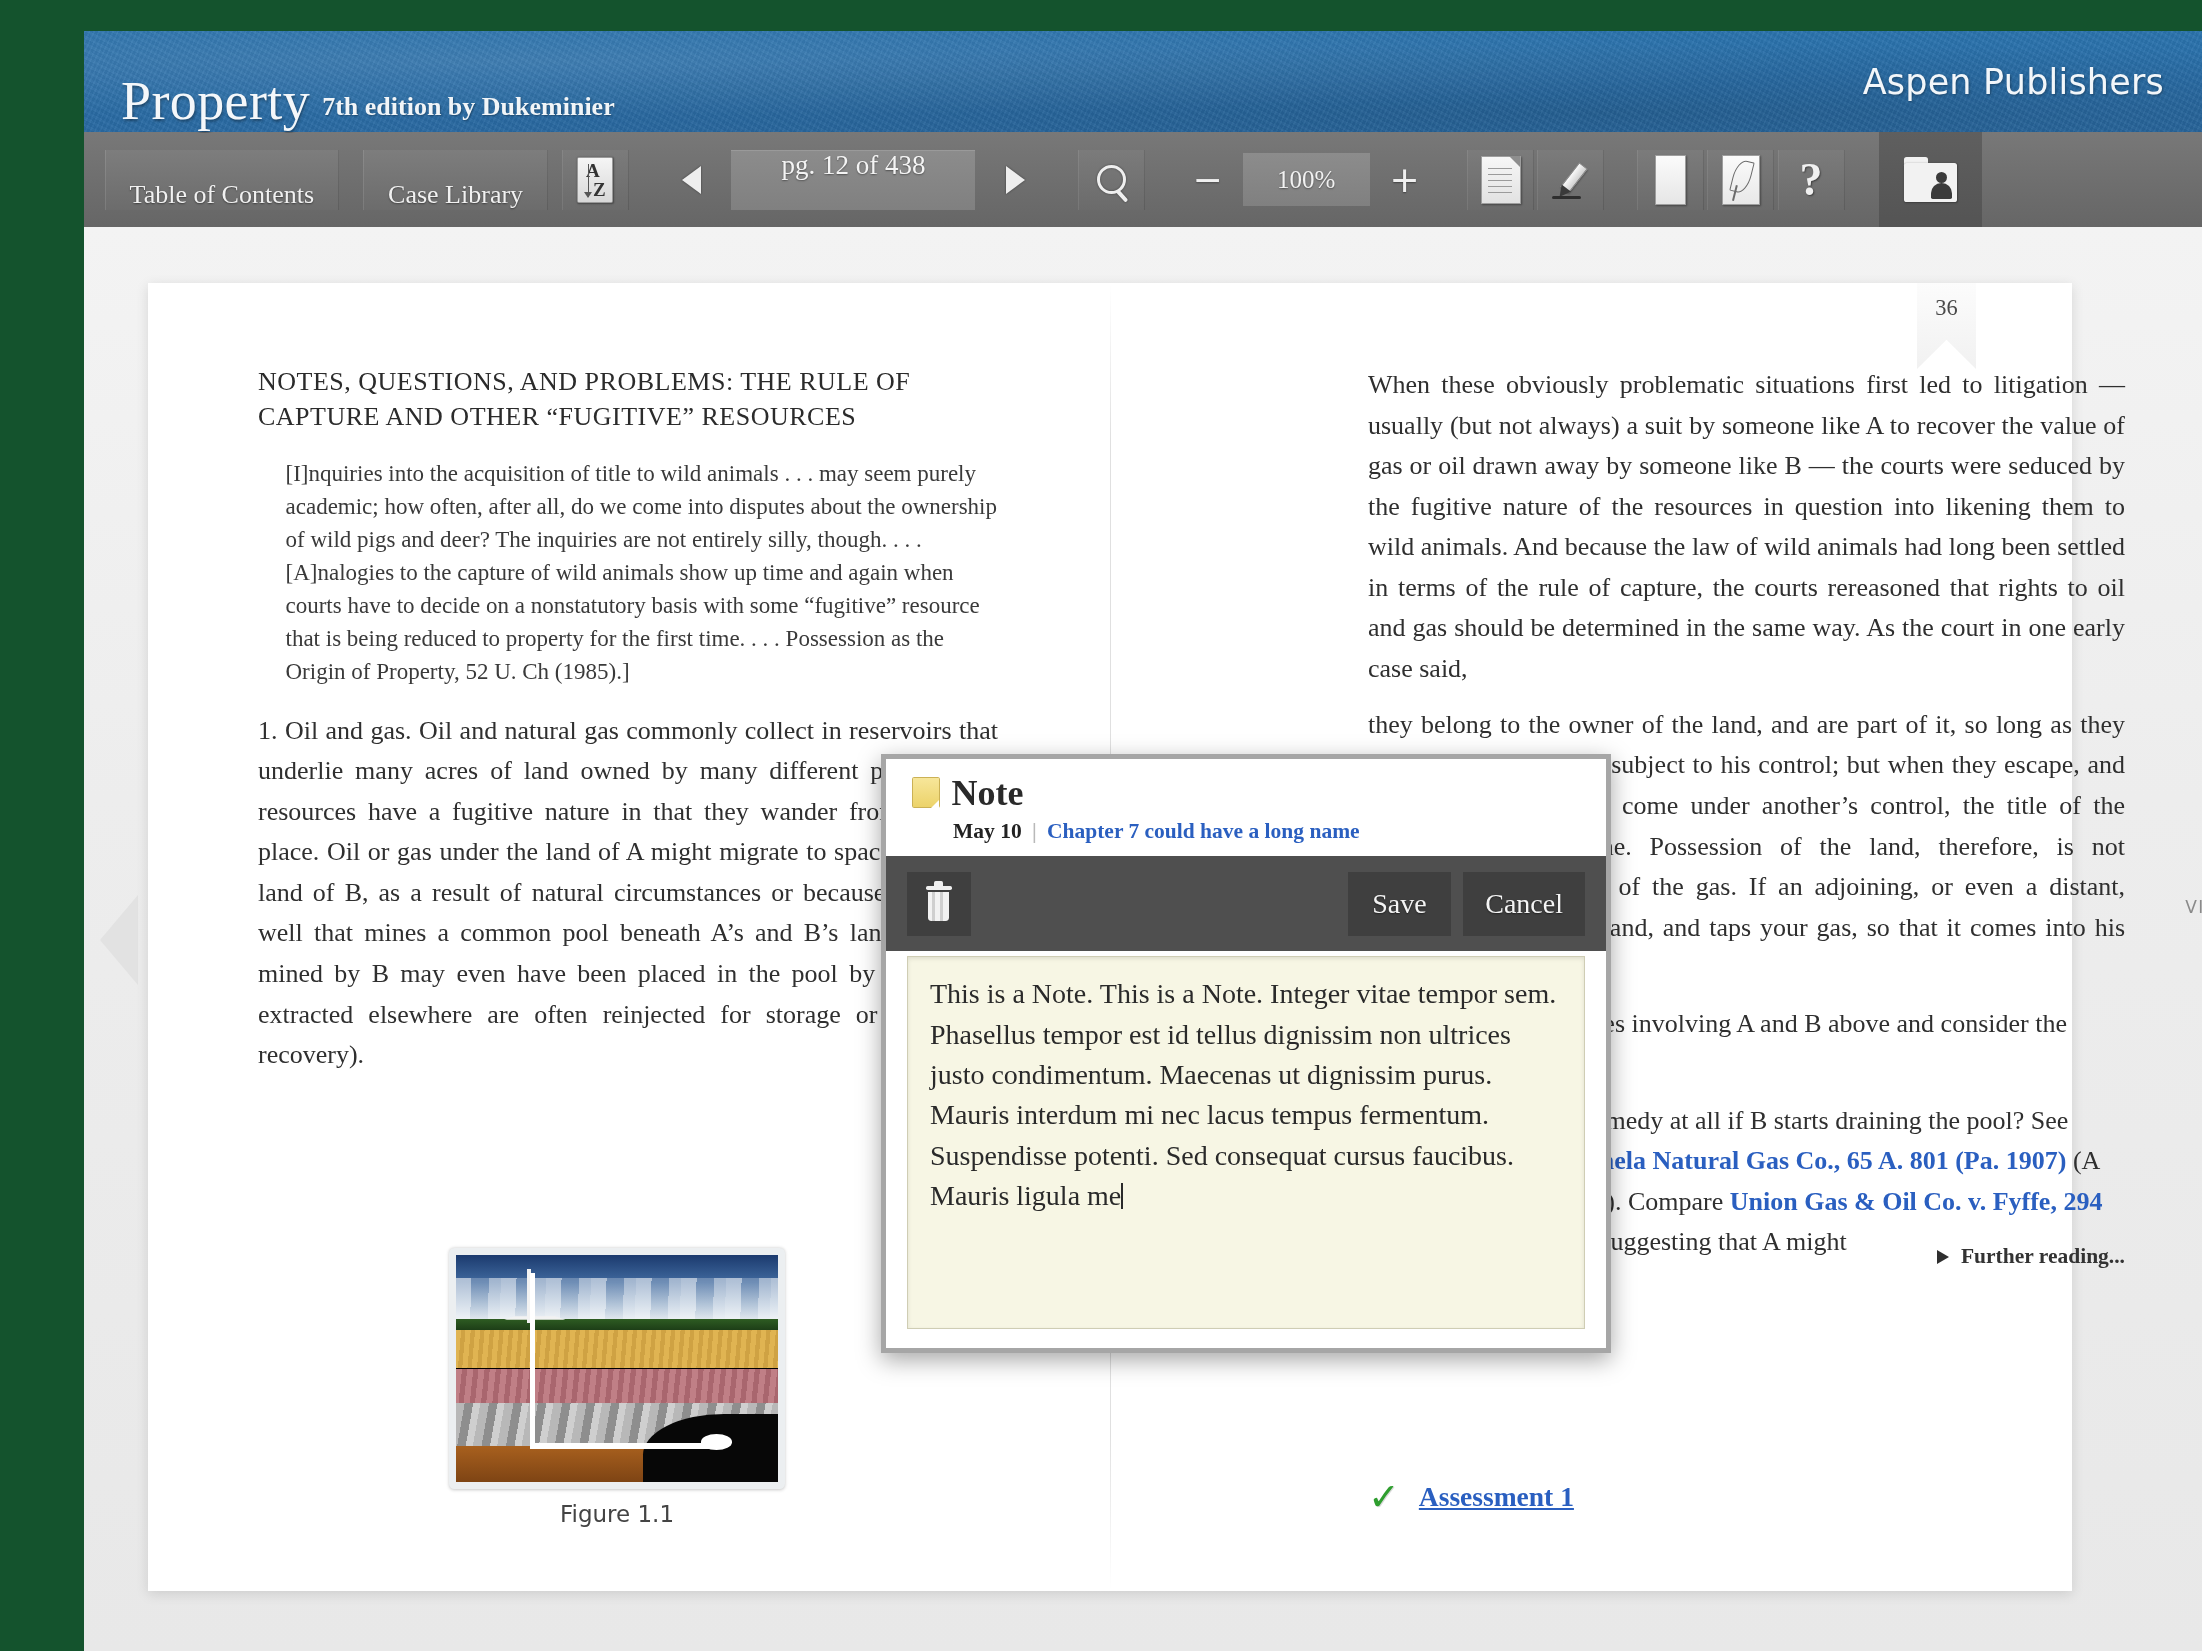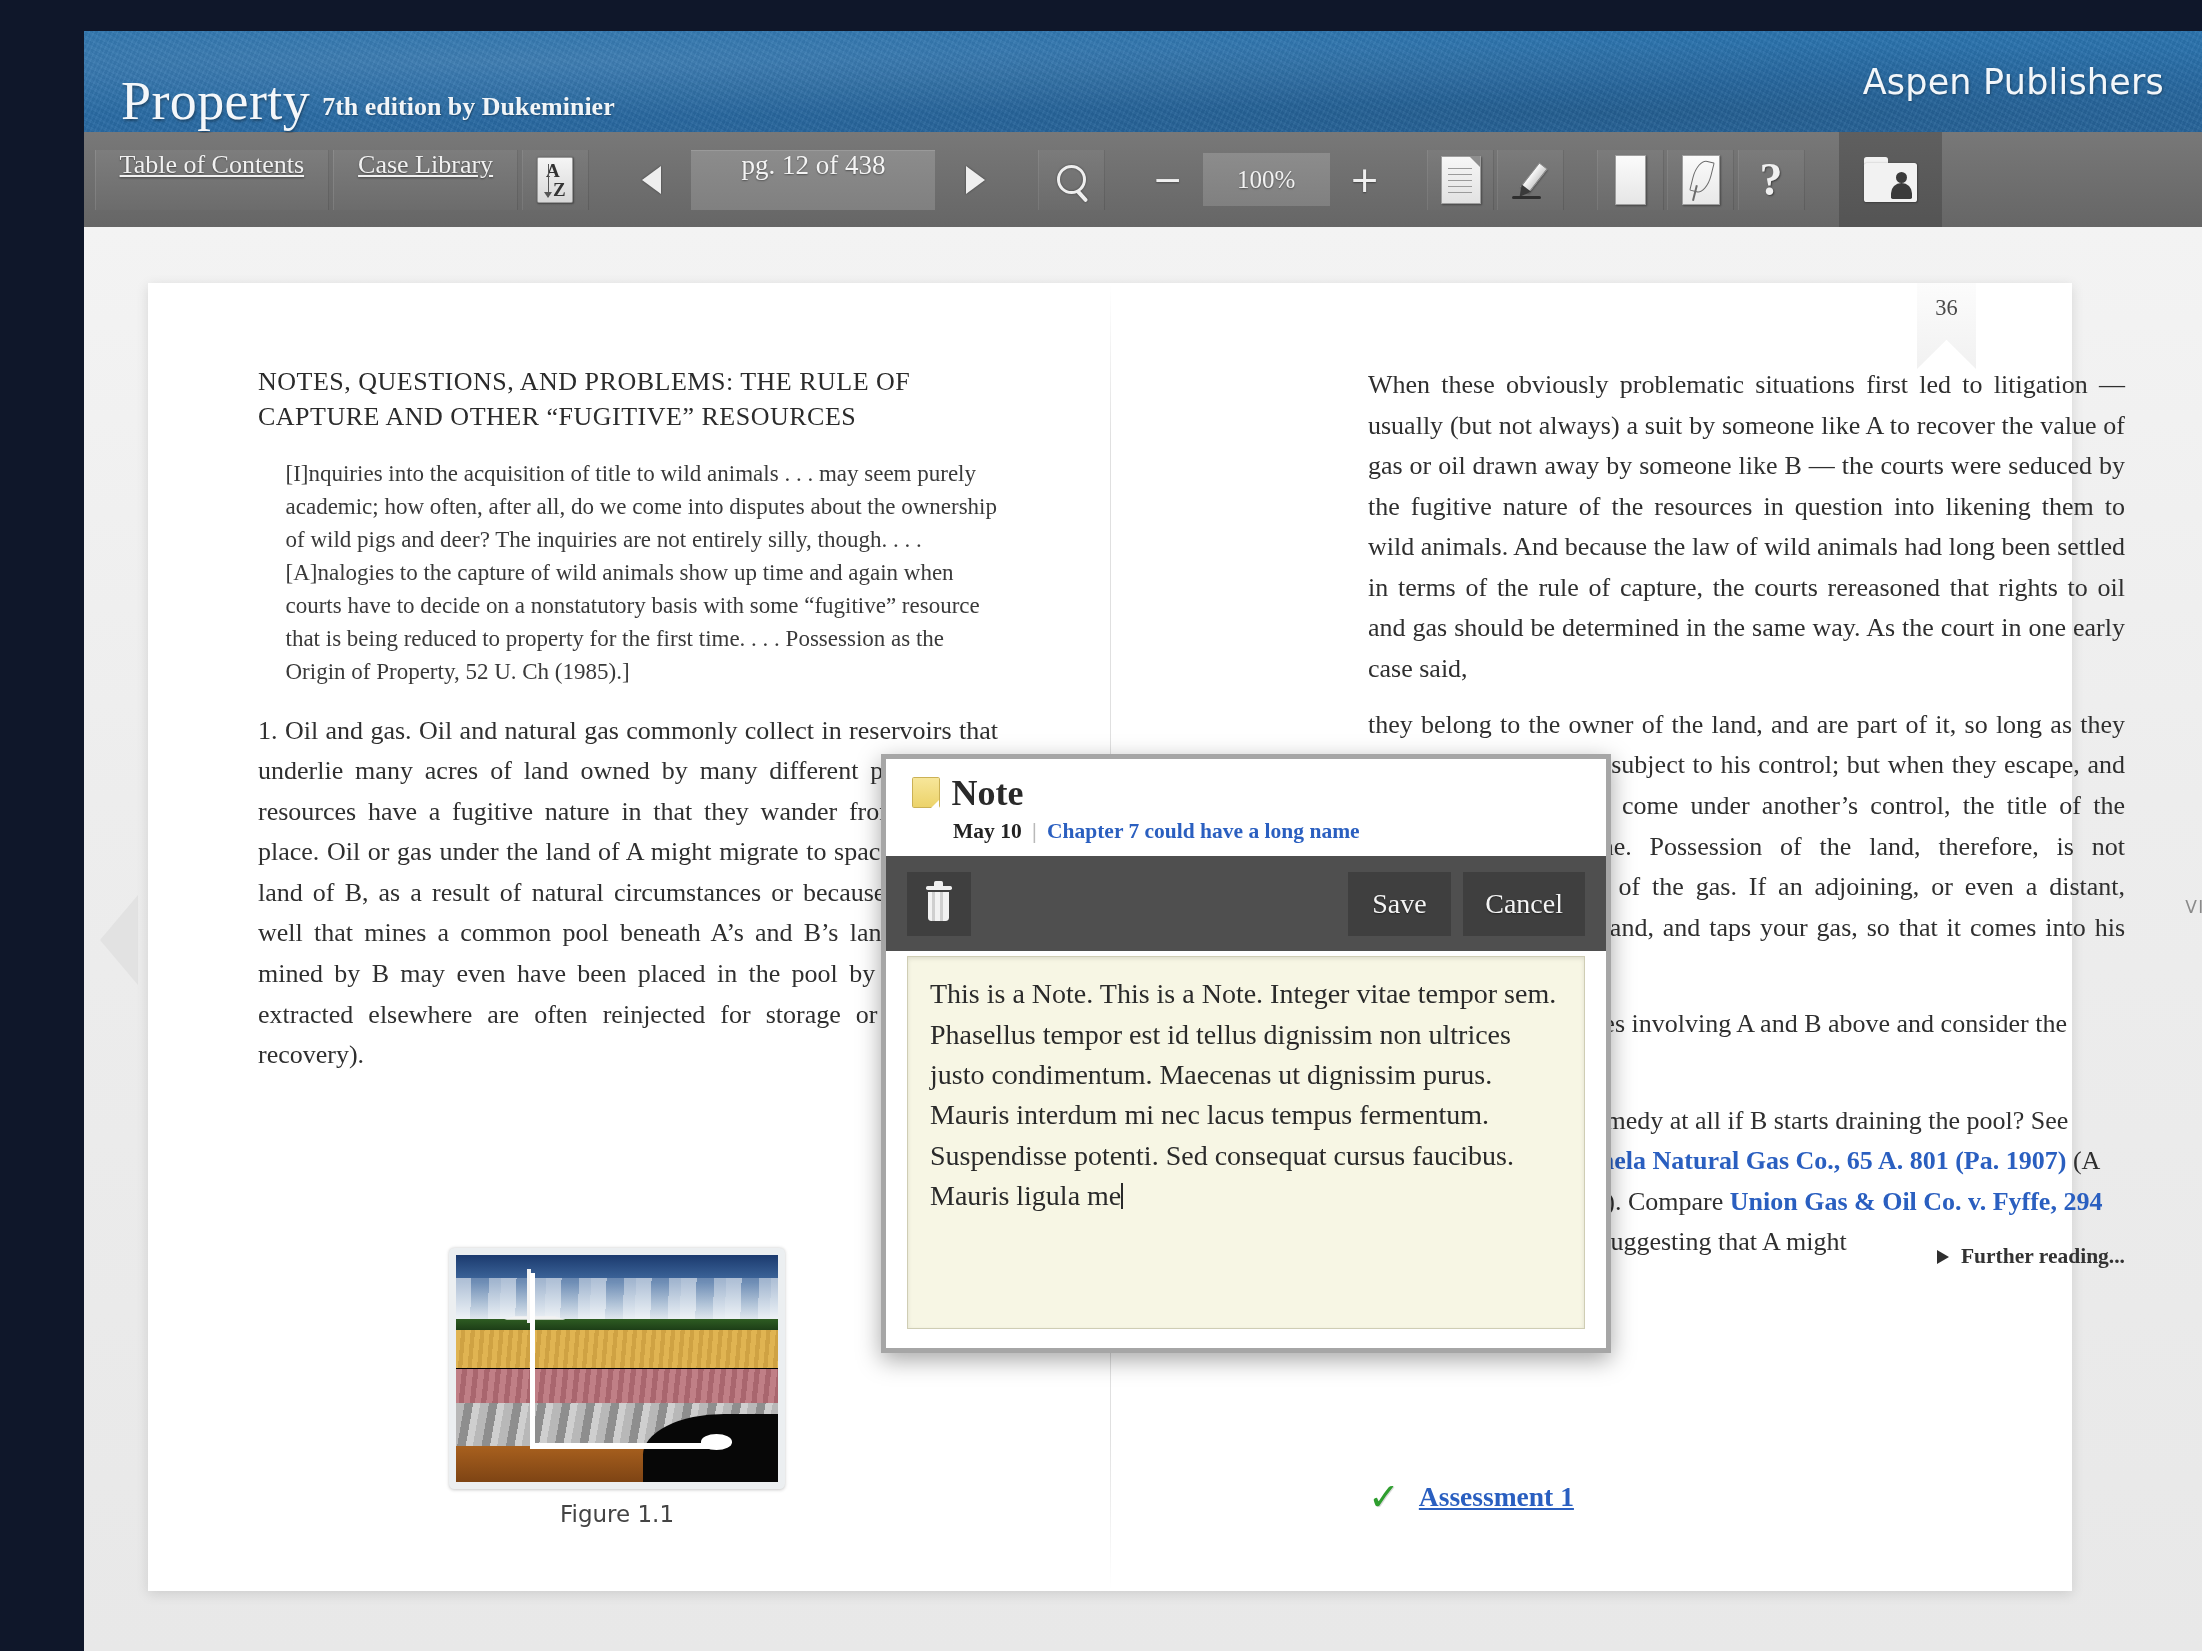--- a/index.html
+++ b/index.html
@@ -8,21 +8,21 @@
     font-family: "Liberation Serif", serif;
     background: #ffffff;
     overflow: hidden;
   }
 
   
   #app {
     position: absolute;
     left: 0; top: 0;
     width: 2203px; height: 1652px;
-    background: #0f172a;
+    background: #14532d;
   }
 
   
   #header {
     position: absolute;
     left: 84px; top: 31px;
     width: 2118px; height: 102px;
     background:
       radial-gradient(ellipse at 20% 30%, rgba(255,255,255,.10), rgba(255,255,255,0) 55%),
       radial-gradient(ellipse at 72% 80%, rgba(0,0,0,.12), rgba(0,0,0,0) 60%),
@@ -78,30 +78,29 @@
     left: 84px; top: 132px;
     width: 2118px; height: 95px;
     background: linear-gradient(180deg, #787878 0%, #6f6f6f 50%, #666666 100%);
     display: flex;
     align-items: center;
     padding-left: 8.6px;
   }
   .tb-text-btn {
     height: 60px;
     padding: 0 24px;
-    margin: 0 2px;
-    display: flex; align-items: flex-start; justify-content: center;
+    margin: 0 12px;
+    display: flex; align-items: flex-end; justify-content: center;
     background: linear-gradient(180deg, #7d7d7d, #6c6c6c);
     color: #f1f1f1;
     font-family: "Liberation Serif", serif;
     font-size: 26px;
     text-shadow: 0 0.9px 1.7px rgba(0,0,0,.45);
     border-left: 0.9px solid rgba(255,255,255,.10);
     border-right: 0.9px solid rgba(0,0,0,.12);
-    text-decoration: underline;
   }
   .tb-icon-btn {
     width: 67px; height: 60px;
     margin: 0 1.7px;
     display: flex; align-items: center; justify-content: center;
     background: linear-gradient(180deg, #7b7b7b, #6b6b6b);
     border-left: 0.9px solid rgba(255,255,255,.08);
     border-right: 0.9px solid rgba(0,0,0,.12);
   }
   .tb-plain {

